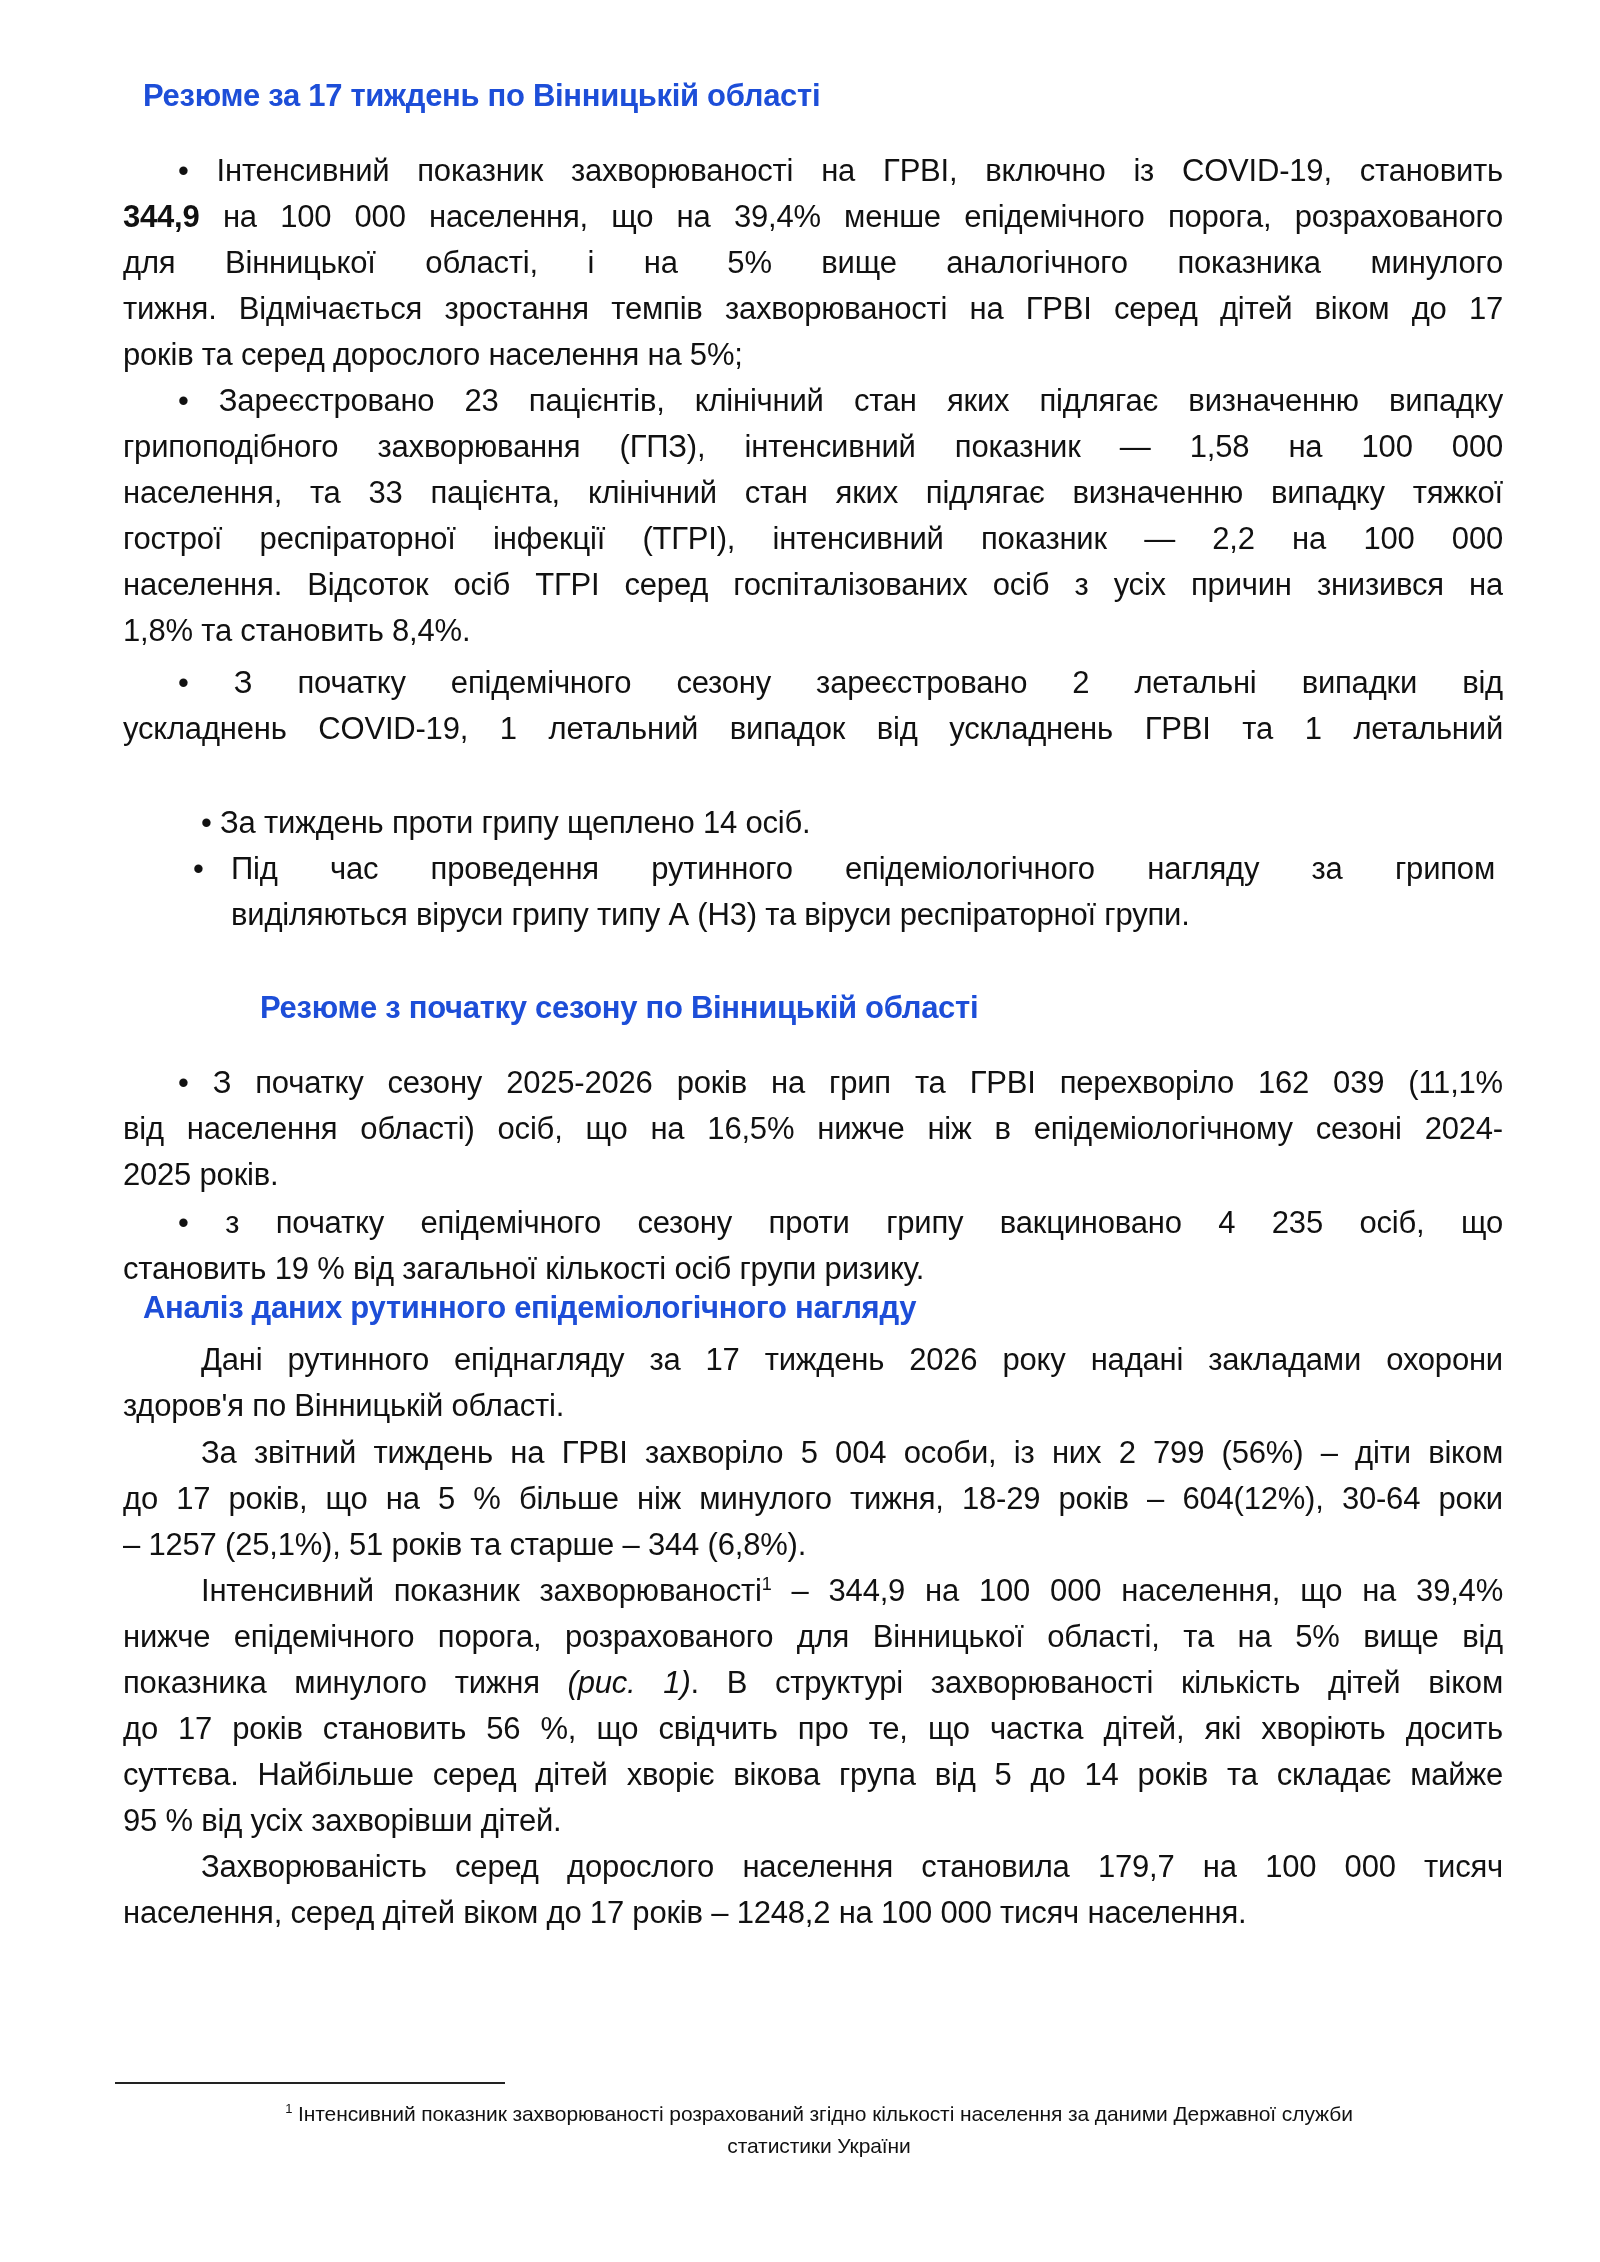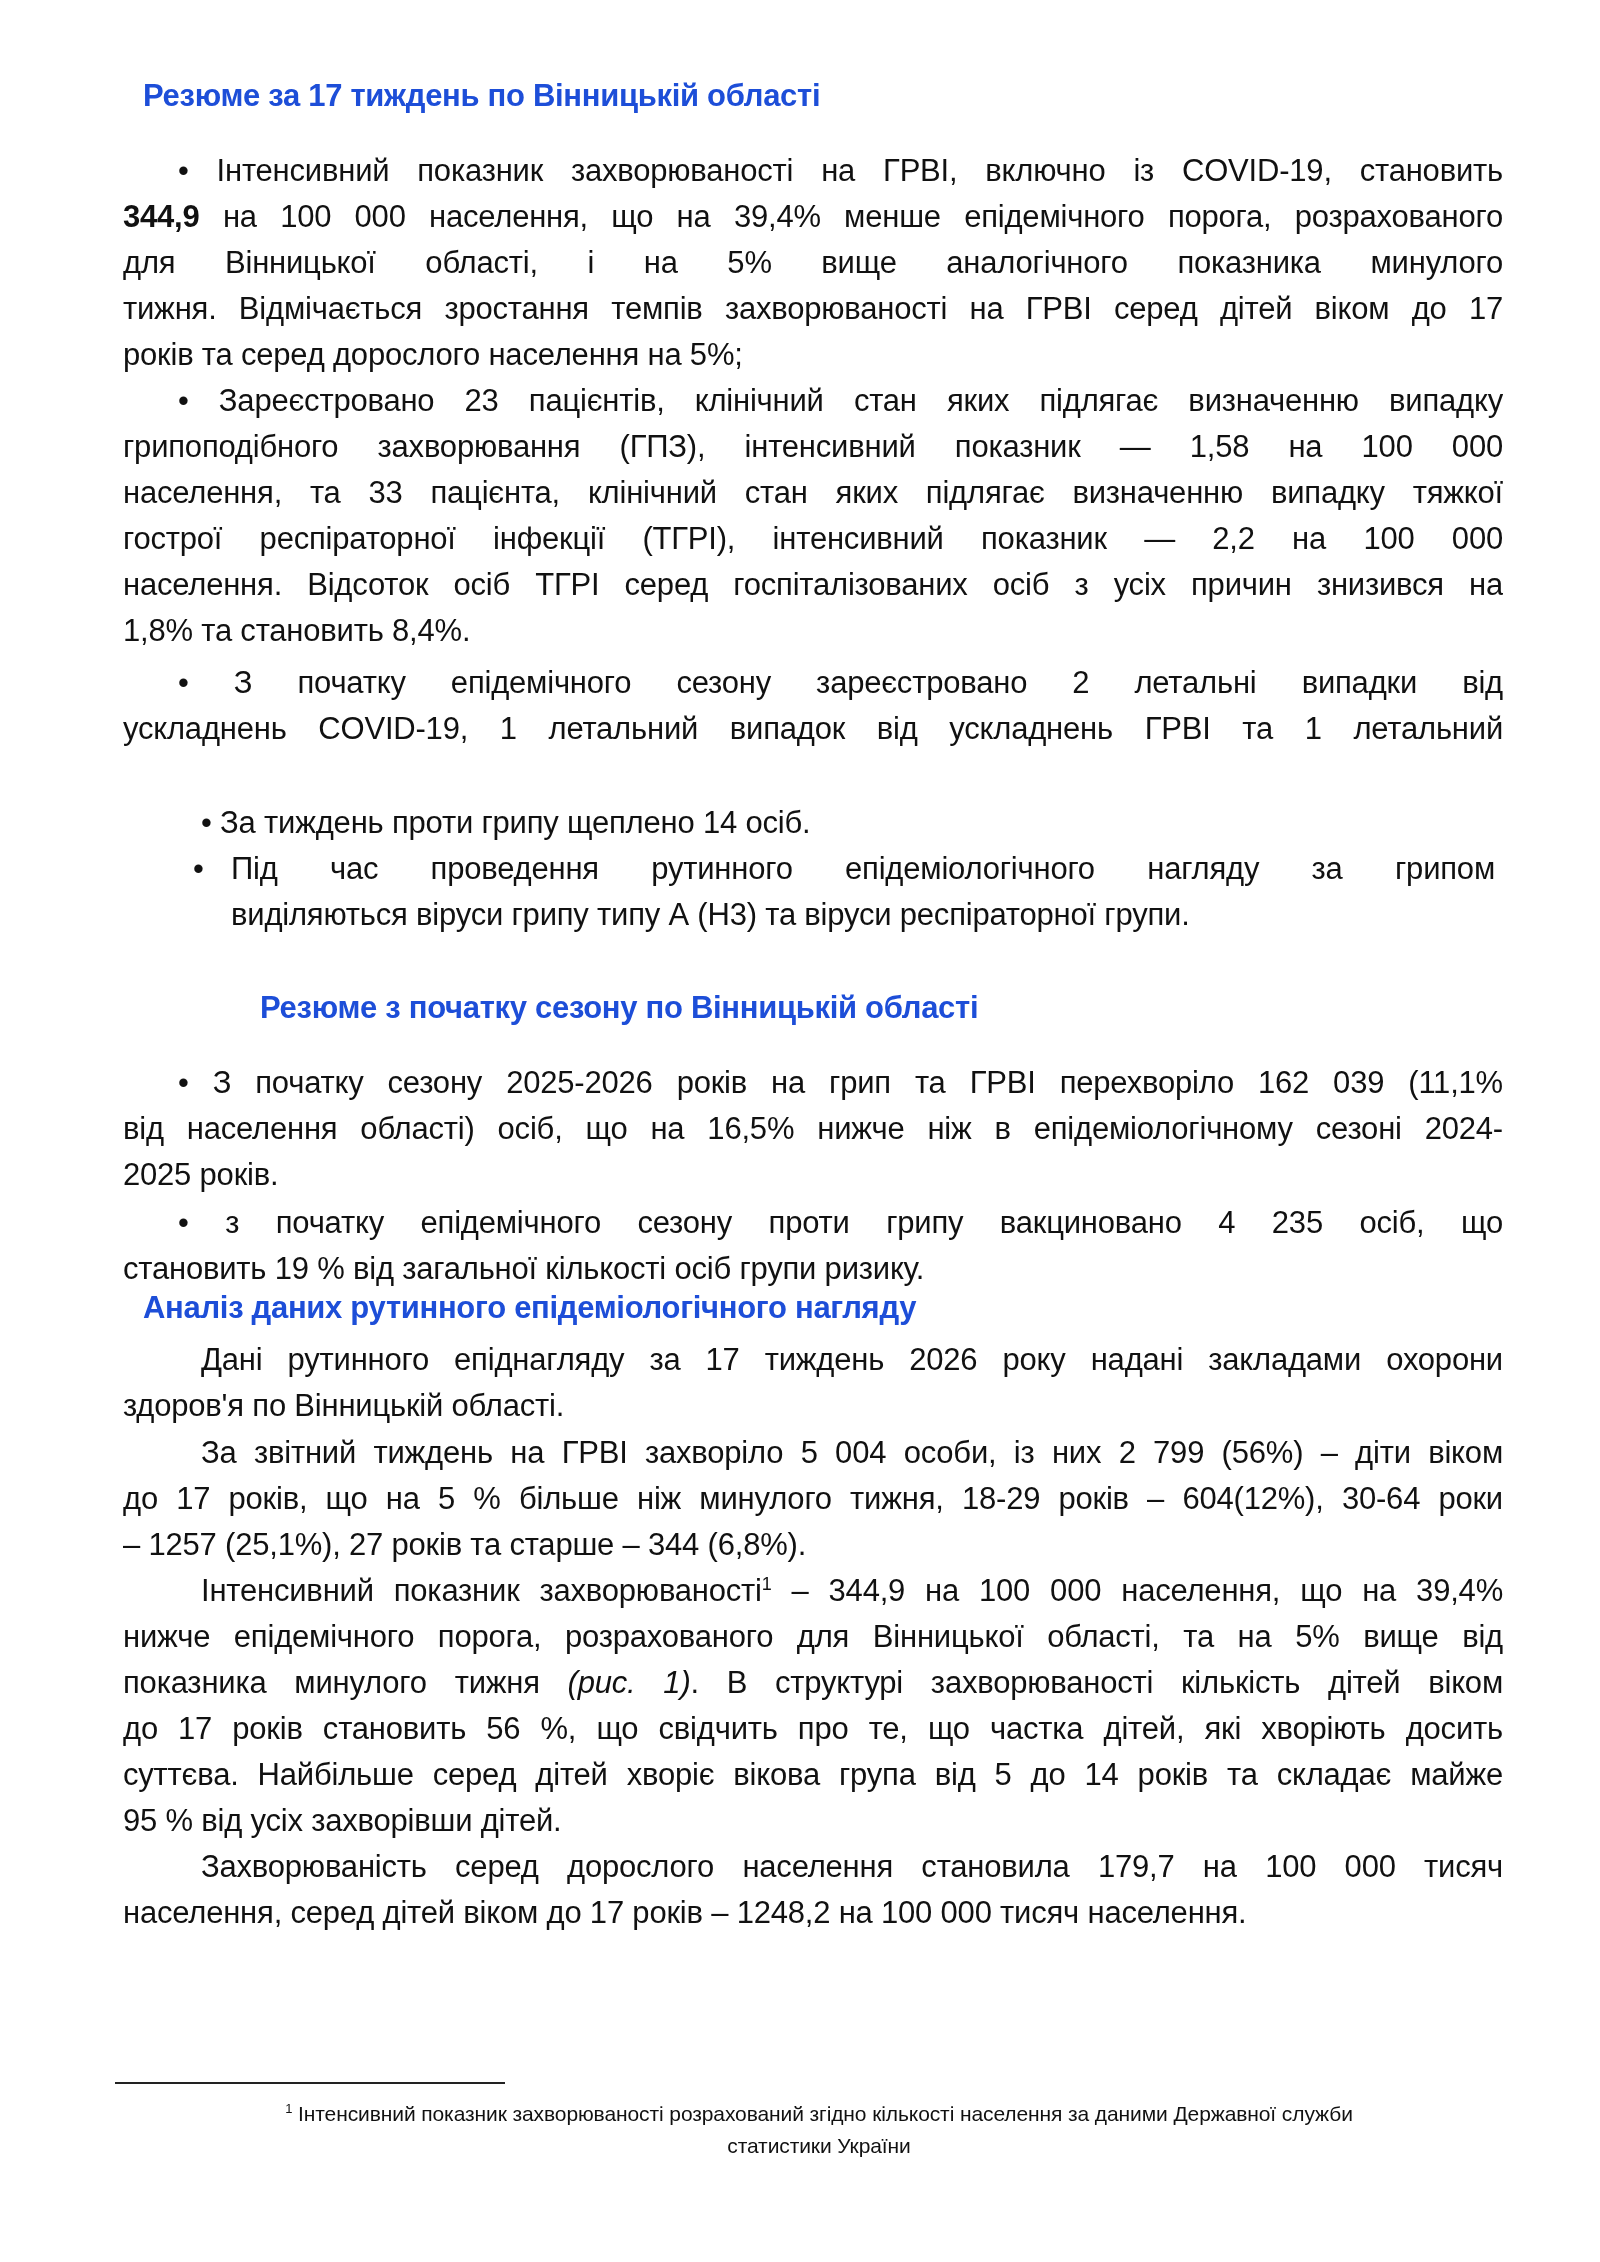--- a/index.html
+++ b/index.html
@@ -82,21 +82,21 @@
   <div class="h" style="top:1290px;">Аналіз даних рутинного епідеміологічного нагляду</div>
 
   <div class="p" style="top:1337px;">
     <span class="line" style="text-indent:78px;">Дані рутинного епіднагляду за 17 тиждень 2026 року надані закладами охорони</span>
     <span class="line last">здоров'я по Вінницькій області.</span>
   </div>
 
   <div class="p" style="top:1430px;">
     <span class="line" style="text-indent:78px;">За звітний тиждень на ГРВІ захворіло 5 004 особи, із них 2 799 (56%) – діти віком</span>
     <span class="line">до 17 років, що на 5 % більше ніж минулого тижня, 18-29 років – 604(12%), 30-64 роки</span>
-    <span class="line last">– 1257 (25,1%), 27 років та старше – 344 (6,8%).</span>
+    <span class="line last">– 1257 (25,1%), 51 років та старше – 344 (6,8%).</span>
   </div>
 
   <div class="p" style="top:1568px;">
     <span class="line" style="text-indent:78px;"><span>Інтенсивний показник захворюваності</span><sup>1</sup><span> – 344,9 на 100 000 населення, що на 39,4%</span></span>
     <span class="line">нижче епідемічного порога, розрахованого для Вінницької області, та на 5% вище від</span>
     <span class="line"><span>показника минулого тижня </span><i>(рис. 1)</i><span>. В структурі захворюваності кількість дітей віком</span></span>
     <span class="line">до 17 років становить 56 %, що свідчить про те, що частка дітей, які хворіють досить</span>
     <span class="line">суттєва. Найбільше серед дітей хворіє вікова група від 5 до 14 років та складає майже</span>
     <span class="line last">95 % від усіх захворівши дітей.</span>
   </div>

